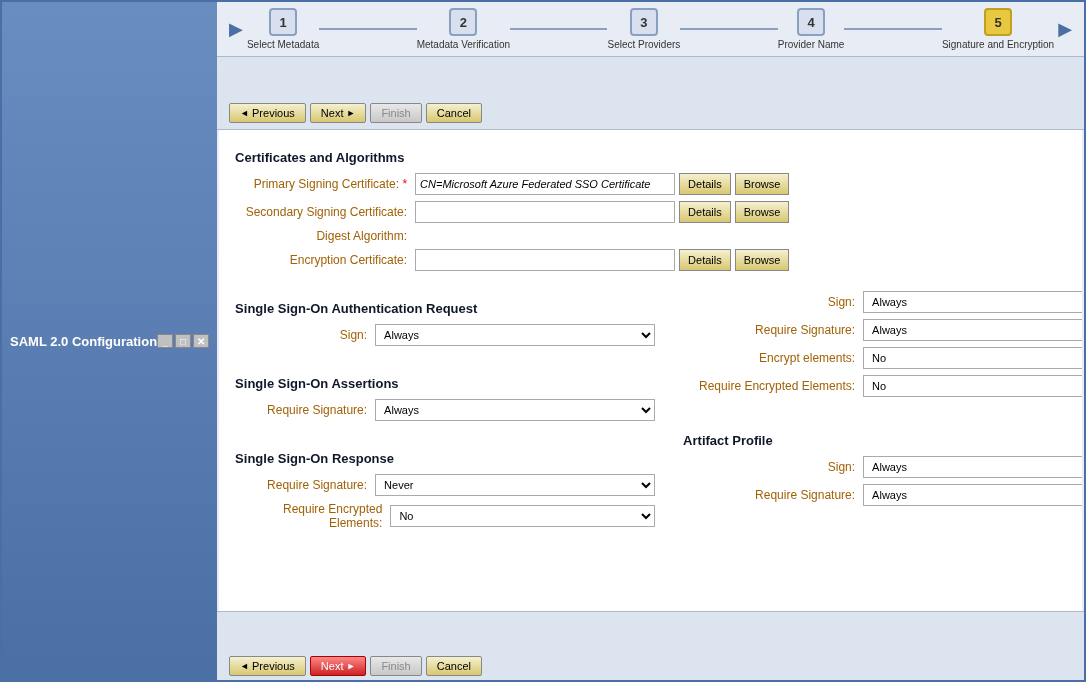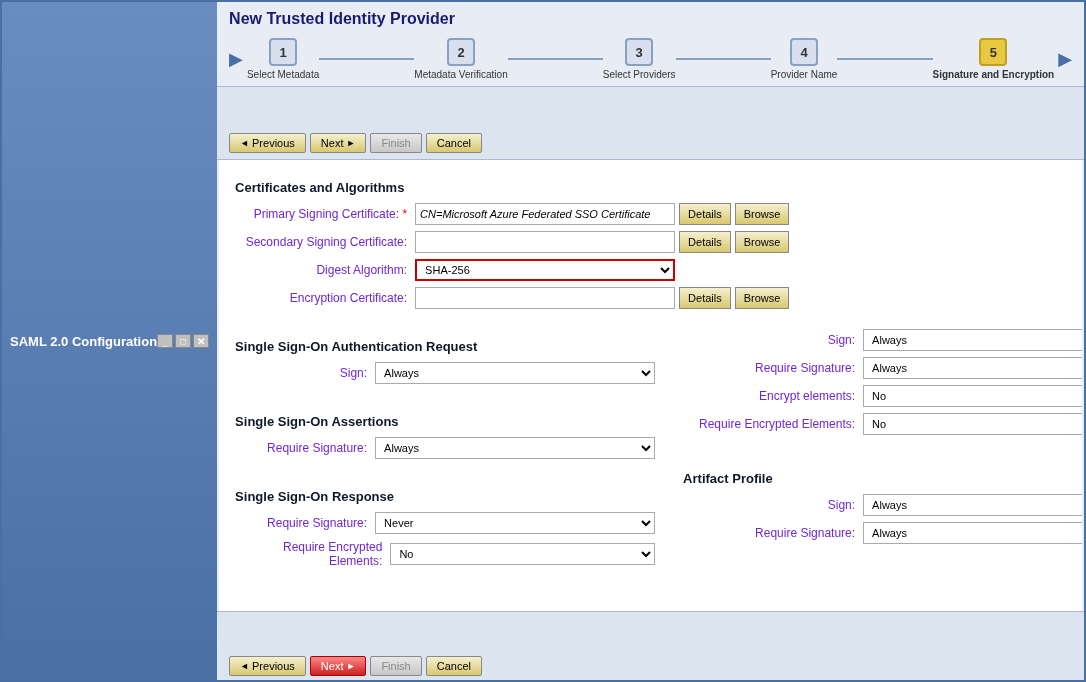--- a/index.html
+++ b/index.html
@@ -109,21 +109,21 @@
 
     .step-label {
       font-size: 10px;
       color: #333;
       margin-top: 3px;
       text-align: center;
       white-space: nowrap;
     }
 
     .step-label.active {
-      font-weight: bold;
+      font-weight: normal;
     }
 
     .step-arrow-end {
       color: #4a6fa5;
       font-size: 18px;
       margin-left: 4px;
     }
 
     
     .toolbar {
@@ -182,21 +182,21 @@
 
     .form-row {
       display: flex;
       align-items: center;
       margin-bottom: 6px;
     }
 
     .form-label {
       text-align: right;
       padding-right: 8px;
-      color: #6d28d9;
+      color: #a16207;
       font-size: 12px;
       min-width: 180px;
     }
 
     .form-label.required::after {
       content: " *";
       color: red;
     }
 
     .form-input {
@@ -257,21 +257,20 @@
     <span>SAML 2.0 Configuration</span>
     <div class="title-bar-controls">
       <div class="title-bar-btn">_</div>
       <div class="title-bar-btn">□</div>
       <div class="title-bar-btn">✕</div>
     </div>
   </div>
 
   <div class="content-area">
 
-    <div class="page-title">New Trusted Identity Provider</div>
 
     <div class="wizard-steps">
       <span class="step-arrow-start">▶</span>
       <div class="step-item">
         <div class="step-circle">1</div>
         <div class="step-label">Select Metadata</div>
       </div>
       <div class="step-line"></div>
       <div class="step-item">
         <div class="step-circle">2</div>
@@ -323,26 +322,20 @@
 
       <div class="form-row">
         <span class="form-label">Secondary Signing Certificate:</span>
         <input class="form-input" type="text" style="width: 260px;">
         <button class="btn-small">Details</button>
         <button class="btn-small">Browse</button>
       </div>
 
       <div class="form-row">
         <span class="form-label">Digest Algorithm:</span>
-        <select class="form-select form-select-highlight" style="width:260px;">
-          <option>SHA-256</option>
-          <option>SHA-1</option>
-          <option>SHA-384</option>
-          <option>SHA-512</option>
-        </select>
       </div>
 
       <div class="form-row">
         <span class="form-label">Encryption Certificate:</span>
         <input class="form-input" type="text" style="width: 260px;">
         <button class="btn-small">Details</button>
         <button class="btn-small">Browse</button>
       </div>
 
       <div style="height:14px;"></div>

